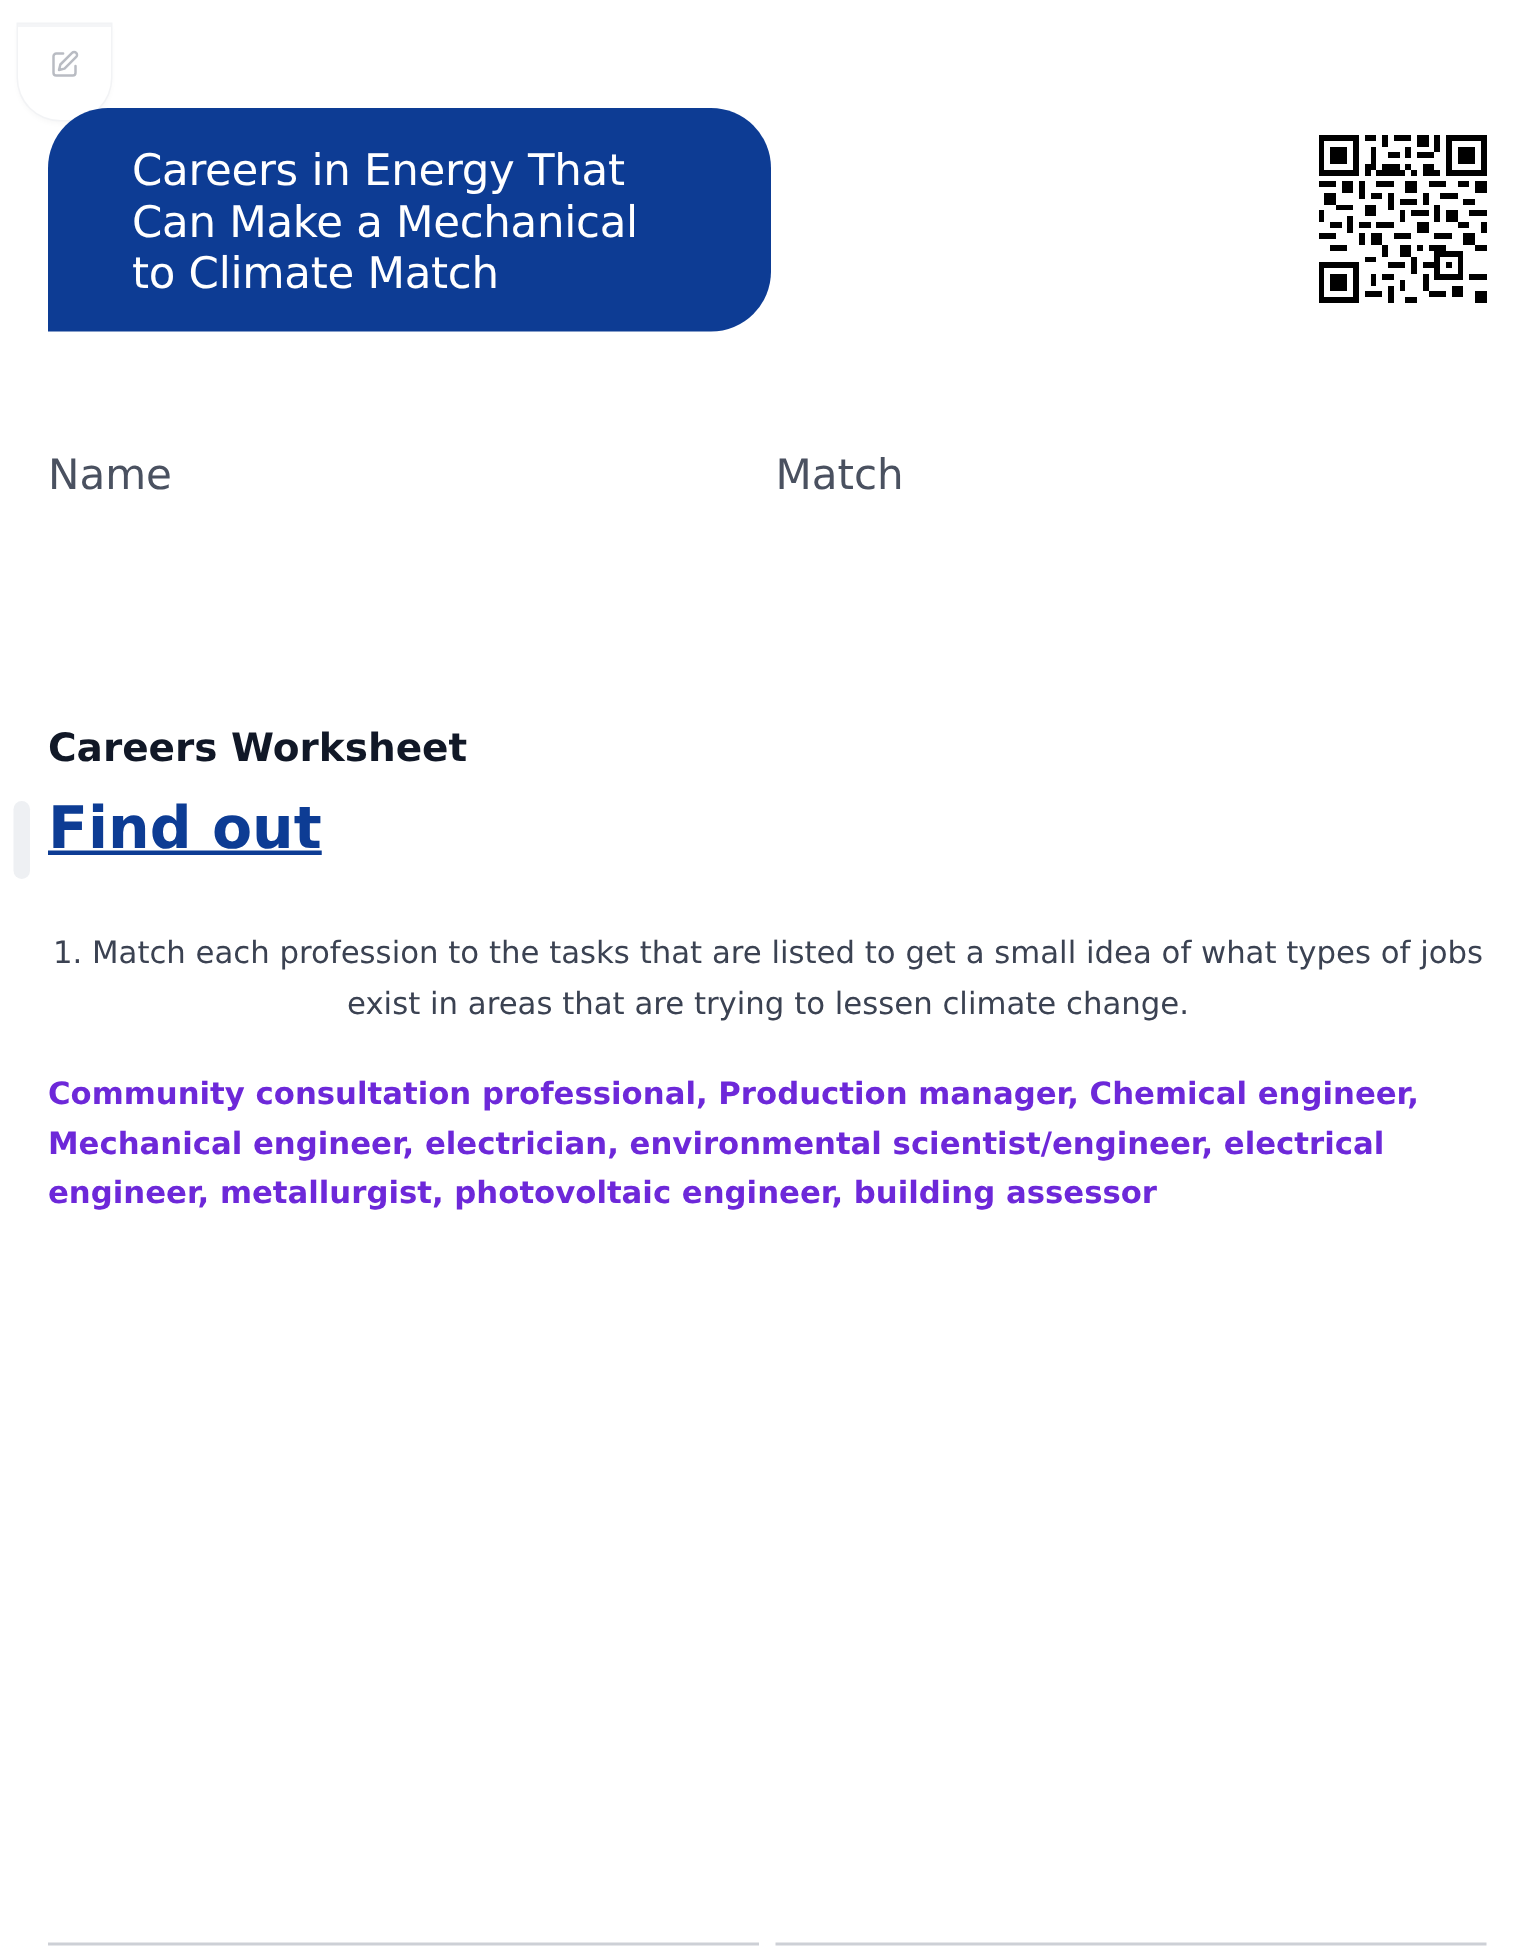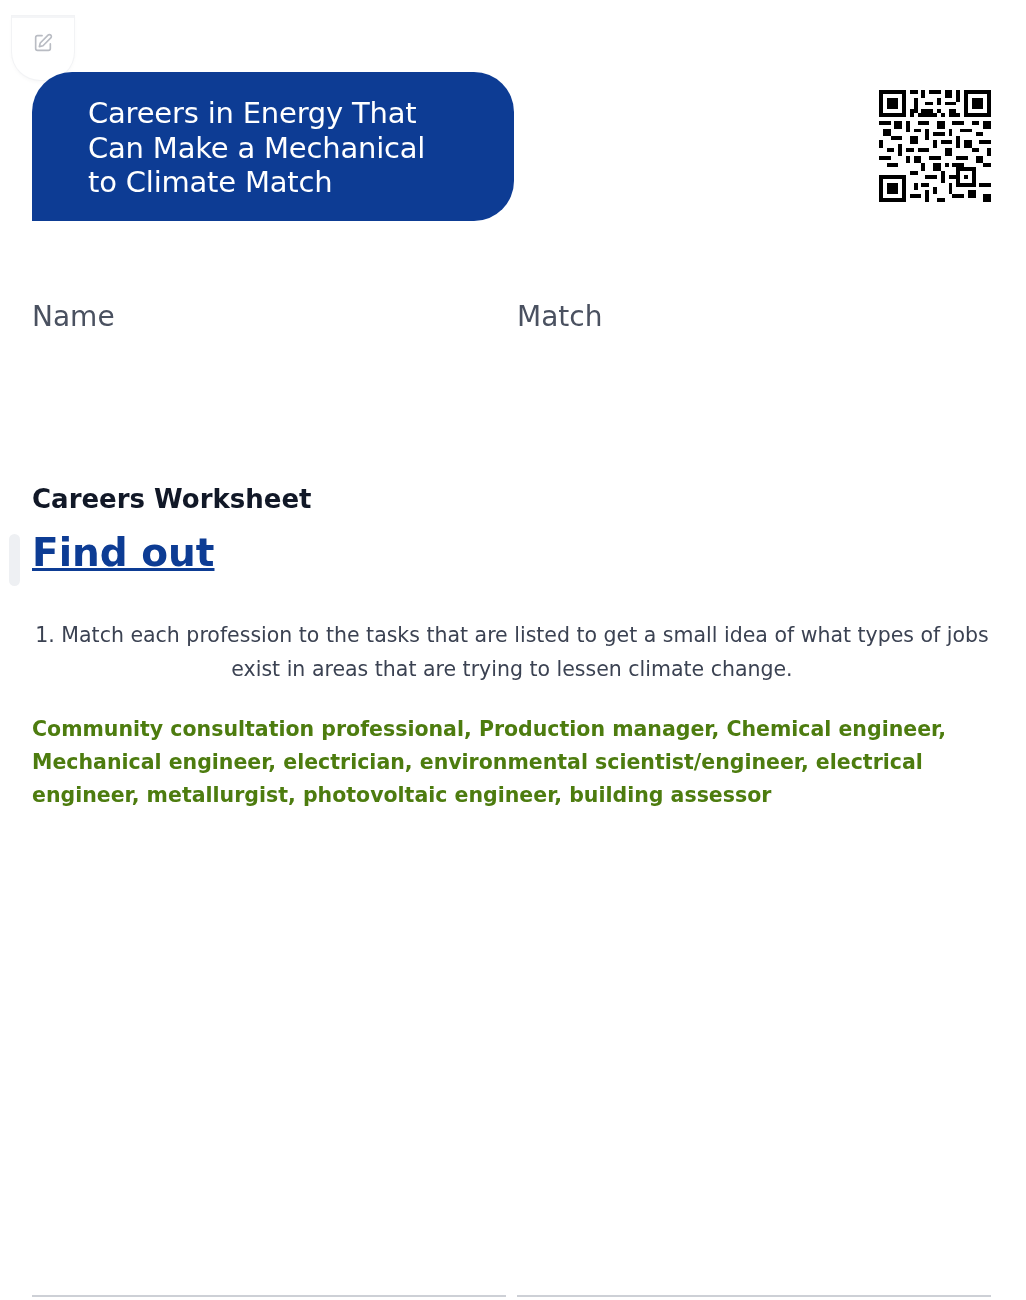--- a/index.html
+++ b/index.html
@@ -51,21 +51,21 @@
     .section-title {
       position: absolute; left: 32px; top: 530px; font-size: 39px; font-weight: bold; color: #0d3c94; text-decoration: underline;
     }
 
     .instructions {
       position: absolute; left: 32px; top: 618px; width: 960px;
       font-size: 20.5px; line-height: 34px; color: #3b4252; text-align: center;
     }
     .professions {
       position: absolute; left: 32px; top: 713px; width: 965px;
-      font-size: 20.5px; line-height: 33px; color: #4d7c0f; font-weight: bold;
+      font-size: 20.5px; line-height: 33px; color: #6d28d9; font-weight: bold;
     }
 
     .answer-line {
       position: absolute; top: 1295px; height: 2px; background: #cdd0d6;
     }
   </style>
 </head>
 <body>
 
 <div class="page">

